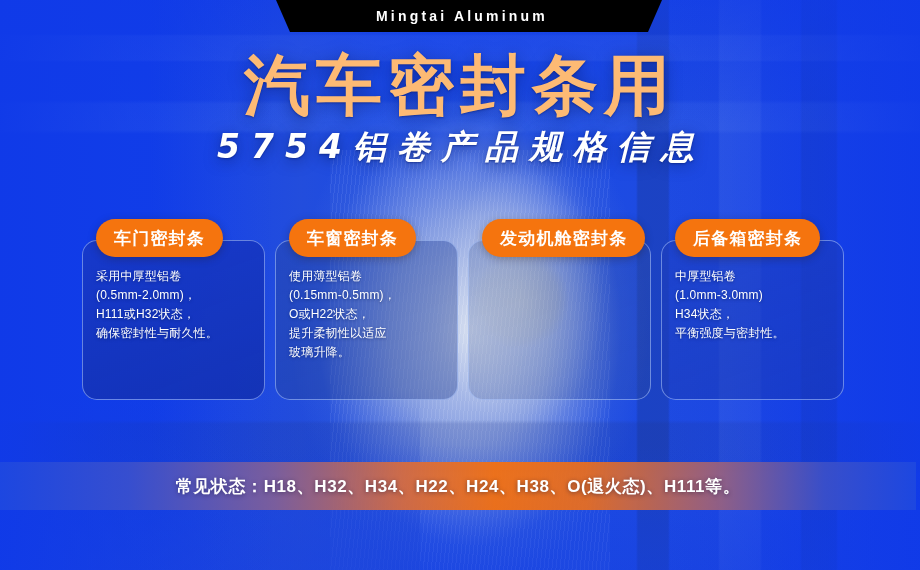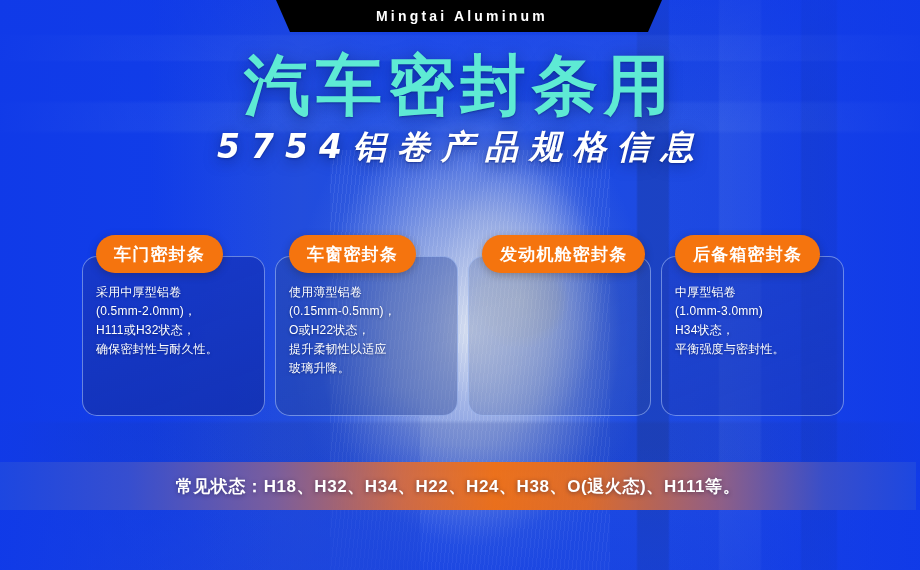--- a/index.html
+++ b/index.html
@@ -100,21 +100,21 @@
     line-height:1;
     padding-bottom:1px;
   }
 
   
   .title-wrap {
     position:absolute; left:0; top:52px; width:920px;
     text-align:center; z-index:6;
   }
   .title-main {
-    color:#5eead4;
+    color:#fdba74;
     font-size:66px;
     font-weight:900;
     letter-spacing:6px;
     line-height:1.04;
     text-shadow:0 3px 16px rgba(10,30,110,0.55), 0 1px 2px rgba(10,30,110,0.5);
     font-family:"DejaVu Sans","Liberation Sans",sans-serif;
   }
   .title-sub {
     margin-top:6px;
     color:#ffffff;
@@ -123,21 +123,21 @@
     font-style:italic;
     letter-spacing:11px;
     line-height:1.2;
     text-shadow:0 3px 14px rgba(10,30,110,0.60), 0 1px 2px rgba(10,30,110,0.55);
     font-family:"DejaVu Sans","Liberation Sans",sans-serif;
     padding-left:2px;
   }
 
   
   .cards {
-    position:absolute; left:82px; top:256px;
+    position:absolute; left:82px; top:240px;
     width:772px; height:160px;
     display:flex; gap:10px;
     z-index:5;
   }
   .card {
     position:relative;
     width:183px; height:160px;
     border-radius:15px;
     border:1px solid rgba(175,200,255,0.55);
     padding:26px 0 0 13px;

